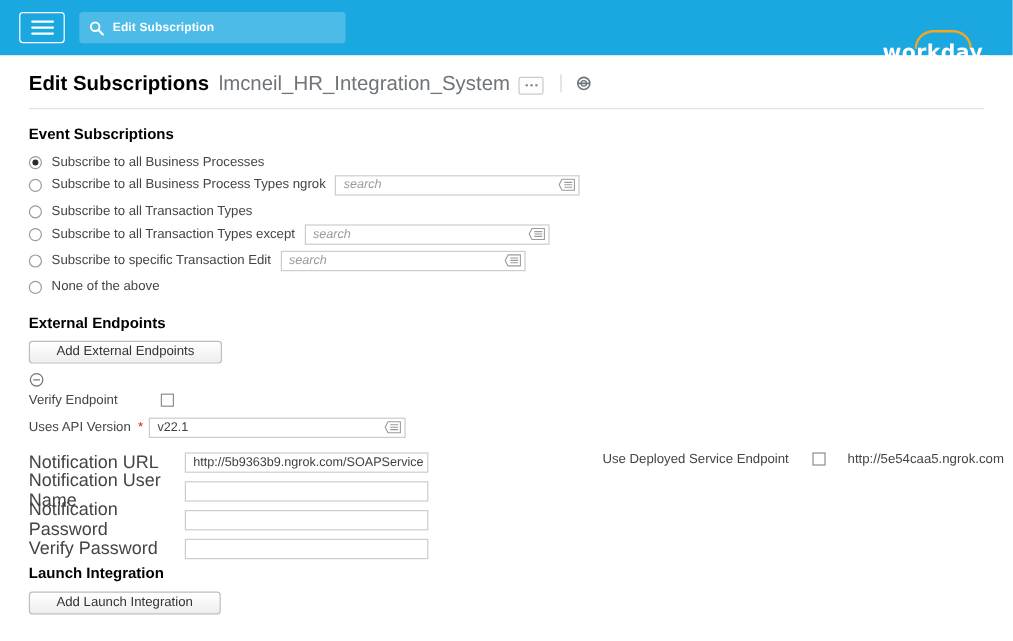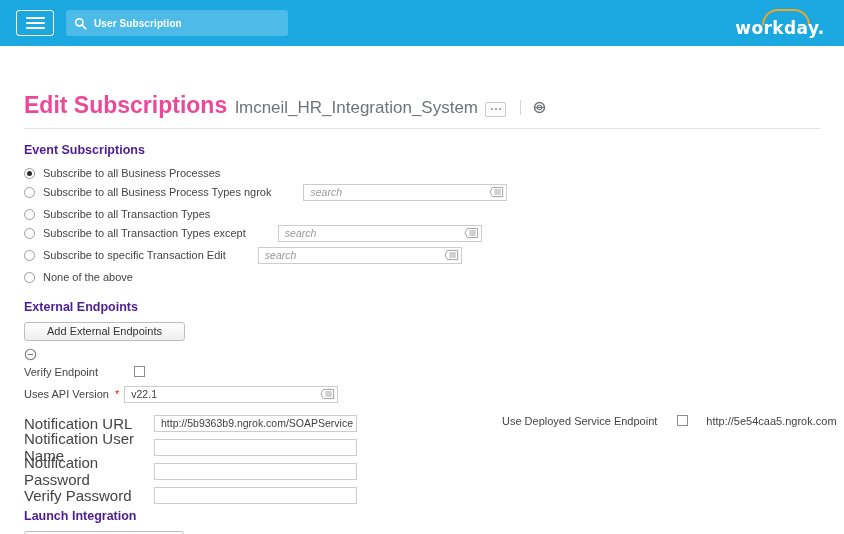--- a/index.html
+++ b/index.html
@@ -70,21 +70,21 @@
   .search-text {
     color: #ffffff;
     font-size: 10px;
     font-weight: bold;
     letter-spacing: .1px;
     white-space: nowrap;
   }
   .logo {
     position: absolute;
     right: 18px;
-    top: 8px;
+    top: 24px;
     width: 92px;
     height: 32px;
   }
   .logo-arc {
     position: absolute;
     left: 28px;
     top: 1px;
     width: 48px;
     height: 16px;
     border: 2.6px solid #f5a623;
@@ -105,25 +105,24 @@
     font-family: "DejaVu Sans", sans-serif;
   }
 
   
   .title-row {
     display: flex;
     align-items: baseline;
     padding: 14px 24px 0 24px;
   }
   .page-title {
-    font-size: 23px;
+    font-size: 17px;
     font-weight: bold;
-    color: #ec4899;
-    white-space: nowrap;
-    margin-top: 32px;
+    color: #000000;
+    white-space: nowrap;
   }
   .subject-title {
     font-size: 17px;
     color: #6f7478;
     margin-left: 8px;
     white-space: nowrap;
   }
   .related-actions {
     display: inline-flex;
     align-items: center;
@@ -165,21 +164,21 @@
     border-bottom: 1px solid #e2e2e2;
   }
 
   
   .content {
     padding: 0 24px;
   }
   h2.section {
     font-size: 12.5px;
     font-weight: bold;
-    color: #4c1d95;
+    color: #000000;
     margin: 14px 0 8px 0;
   }
 
   
   .radio-row {
     display: flex;
     align-items: center;
     height: 17px;
     margin-bottom: 2px;
   }
@@ -238,21 +237,21 @@
     white-space: nowrap;
     overflow: hidden;
   }
   .prompt-icon {
     flex: none;
     width: 15px;
     height: 12px;
     margin-left: 4px;
     cursor: pointer;
   }
-  .search-field { margin-left: 32px; }
+  .search-field { margin-left: 8px; }
 
   
   .wd-button {
     display: inline-flex;
     align-items: center;
     justify-content: center;
     height: 19px;
     padding: 0 13px;
     border: 1px solid #bdbdbd;
     border-radius: 3px;
@@ -336,21 +335,21 @@
   <div class="hamburger">
     <span></span>
       <span></span>
       <span></span>
   </div>
   <div class="searchbox">
     <svg class="search-icon" viewBox="0 0 16 16">
       <circle cx="6.5" cy="6.5" r="4.4" fill="none" stroke="#ffffff" stroke-width="2"></circle>
       <line x1="9.8" y1="9.8" x2="14.4" y2="14.4" stroke="#ffffff" stroke-width="2.2" stroke-linecap="round"></line>
     </svg>
-    <span class="search-text" title="Search">User Subscription</span>
+    <span class="search-text" title="Search">Edit Subscription</span>
   </div>
   <div class="logo">
     <div class="logo-arc"></div>
     <div class="logo-word">workday.</div>
   </div>
 </div>
 
 <div class="title-row">
   <span class="page-title">Edit Subscriptions</span>
   <span class="subject-title">lmcneil_HR_Integration_System</span>

